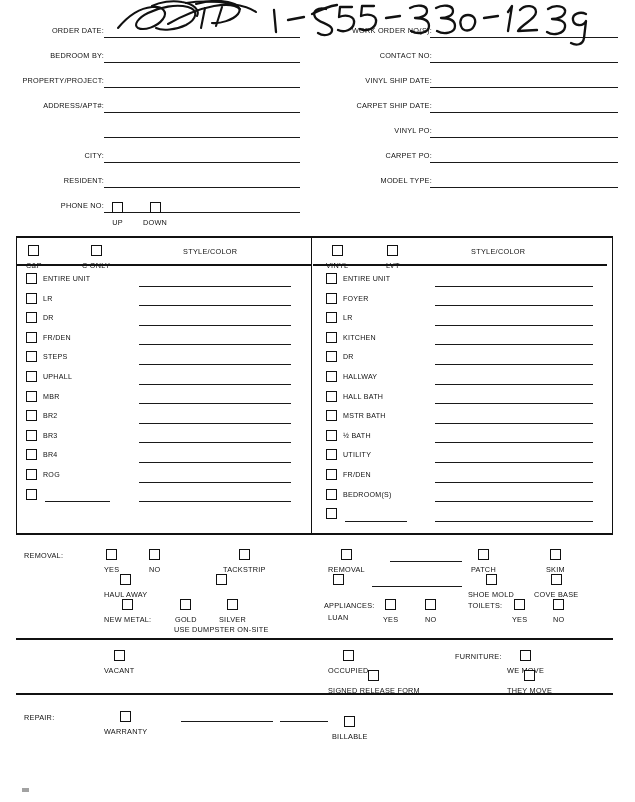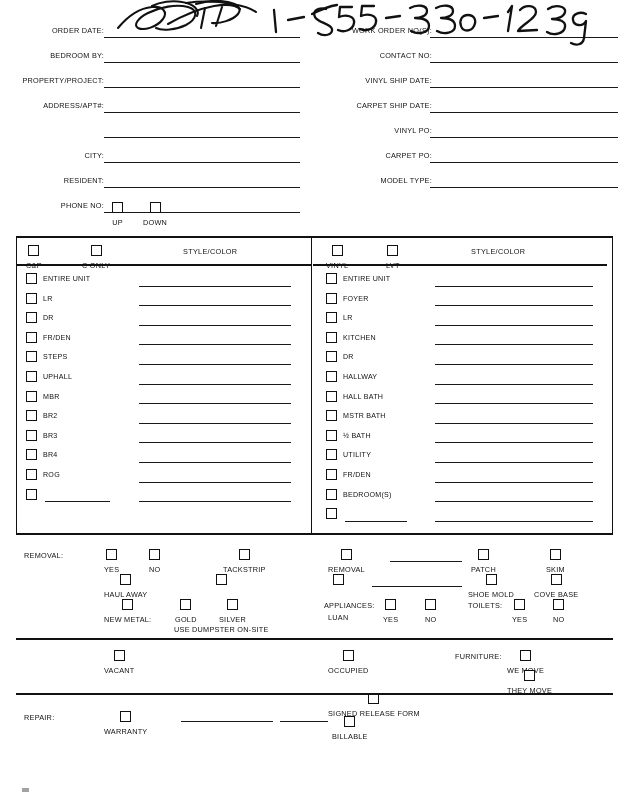--- a/index.html
+++ b/index.html
@@ -589,21 +589,21 @@
 
   <div class="band" style="top:645px;height:46px;">
     <span class="cbwrap" style="position:absolute;left:88px;top:5px;">
       <span class="cb"></span>
       <span class="cbtxt">VACANT</span>
     </span>
     <span class="cbwrap" style="position:absolute;left:312px;top:5px;">
       <span class="cb"></span>
       <span class="cbtxt">OCCUPIED</span>
     </span>
-    <span class="cbwrap" style="position:absolute;left:312px;top:25px;margin-top:23px;">
+    <span class="cbwrap" style="position:absolute;left:312px;top:25px;">
       <span class="cb"></span>
       <span class="cbtxt">SIGNED RELEASE FORM</span>
     </span>
     <span style="position:absolute;left:439px;top:7px;font-size:7.3px;letter-spacing:0.25px;">FURNITURE:</span>
     <span class="cbwrap" style="position:absolute;left:491px;top:5px;">
       <span class="cb"></span>
       <span class="cbtxt">WE MOVE</span>
     </span>
     <span class="cbwrap" style="position:absolute;left:491px;top:25px;">
       <span class="cb"></span>

